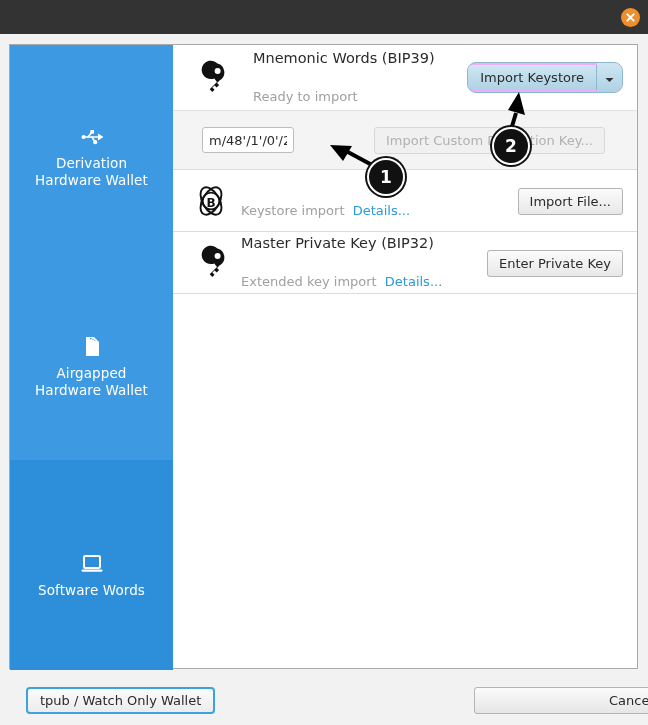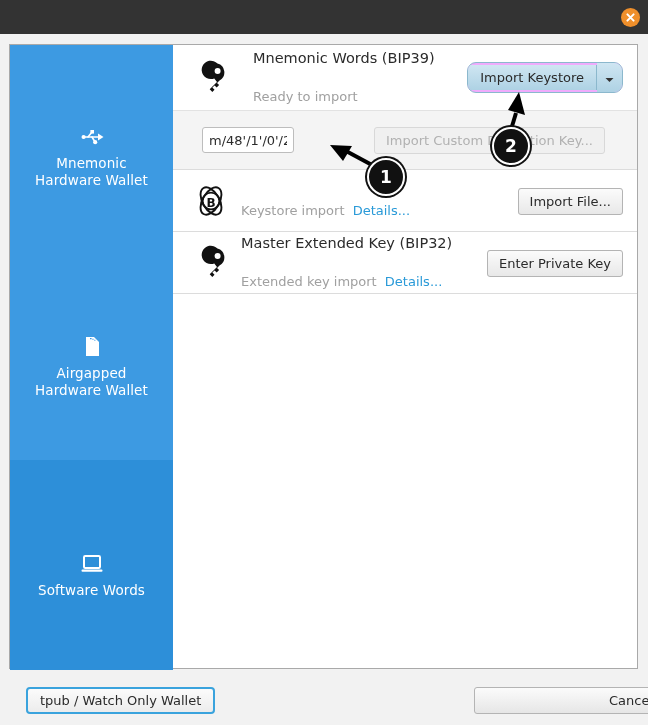--- a/index.html
+++ b/index.html
@@ -308,21 +308,21 @@
               <line x1="9" y1="12" x2="13" y2="7"></line>
               <line x1="13" y1="12" x2="16" y2="17"></line>
             </g>
             <circle cx="4.6" cy="12" r="2.1" fill="#ffffff"></circle>
             <rect x="11.4" y="5" width="3.6" height="3.6" fill="#ffffff"></rect>
             <circle cx="16.2" cy="17.2" r="2.1" fill="#ffffff"></circle>
             <path d="M19 8.5 L24.5 12 L19 15.5 Z" fill="#ffffff"></path>
           </svg>
         </span>
         <div class="label">
-          <span>Mnemonic</span><br>
+          <span>Derivation</span><br>
           <span>Hardware Wallet</span>
         </div>
       </div>
 
       <div class="side-item" id="side-airgapped">
         <span class="icon">
           <svg width="20" height="24" viewBox="0 0 20 24">
             <path d="M4 2 L12 2 L17 7 L17 21 L4 21 Z" fill="#ffffff"></path>
             <g stroke="#3d9ae2" stroke-width="1.1">
               <line x1="8" y1="3.6" x2="9.6" y2="3.6"></line>
@@ -410,21 +410,21 @@
       <div class="divider"></div>
 
       <div class="row" id="row-bip32">
         <div class="rowicon">
           <svg width="38" height="38" viewBox="0 0 38 38">
             <path d="M25.5 4.5 a9.2 9.2 0 1 0 -6.6 15.6 a9.2 9.2 0 0 0 3.4 -0.65 L25 23 l-7.3 7.3 l2.6 2.6 l2.2 -2.2 l-2.1 -2.1 l2.2 -2.2 l2.1 2.1 l2.4 -2.4 l-2.1 -2.1 l2.5 -2.5 A9.2 9.2 0 0 0 25.5 4.5 Z" fill="#111111"></path>
             <circle cx="25.6" cy="12" r="3" fill="#ffffff"></circle>
           </svg>
         </div>
         <div class="rowtext">
-          <div class="title">Master Extended Key (BIP32)</div>
+          <div class="title">Master Private Key (BIP32)</div>
           <div class="sub">
             <span>Extended key import</span>
             <span class="details">Details...</span>
           </div>
         </div>
         <div class="row-action">
           <span class="btn">Enter Private Key</span>
         </div>
       </div>
 

